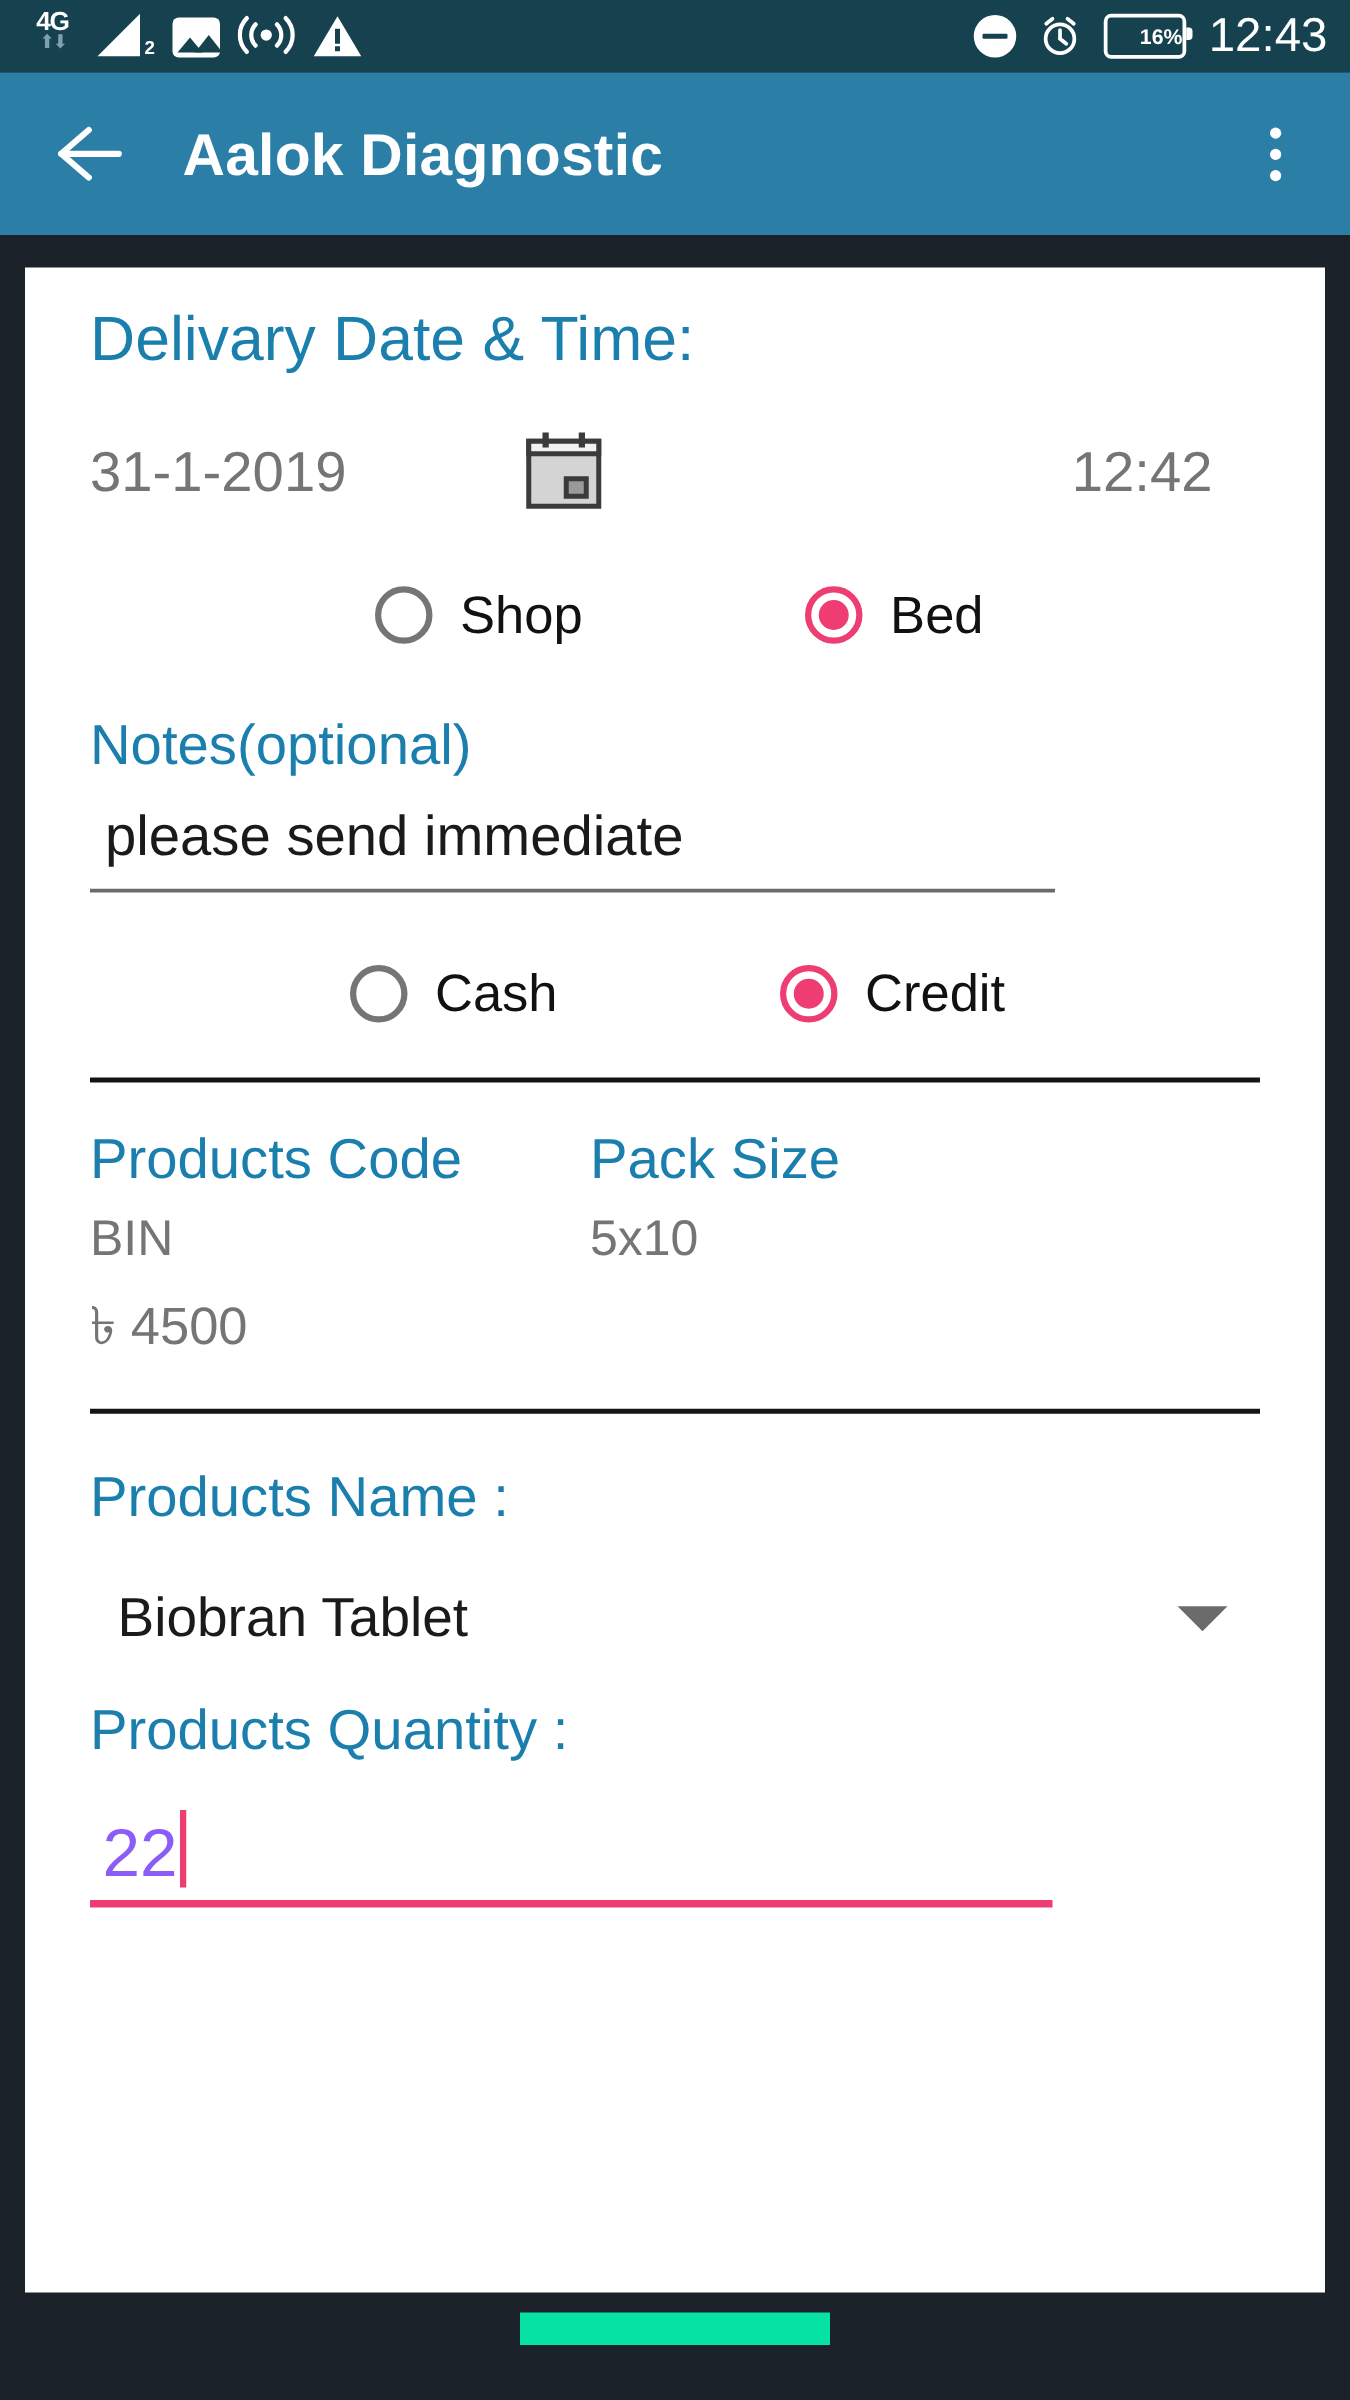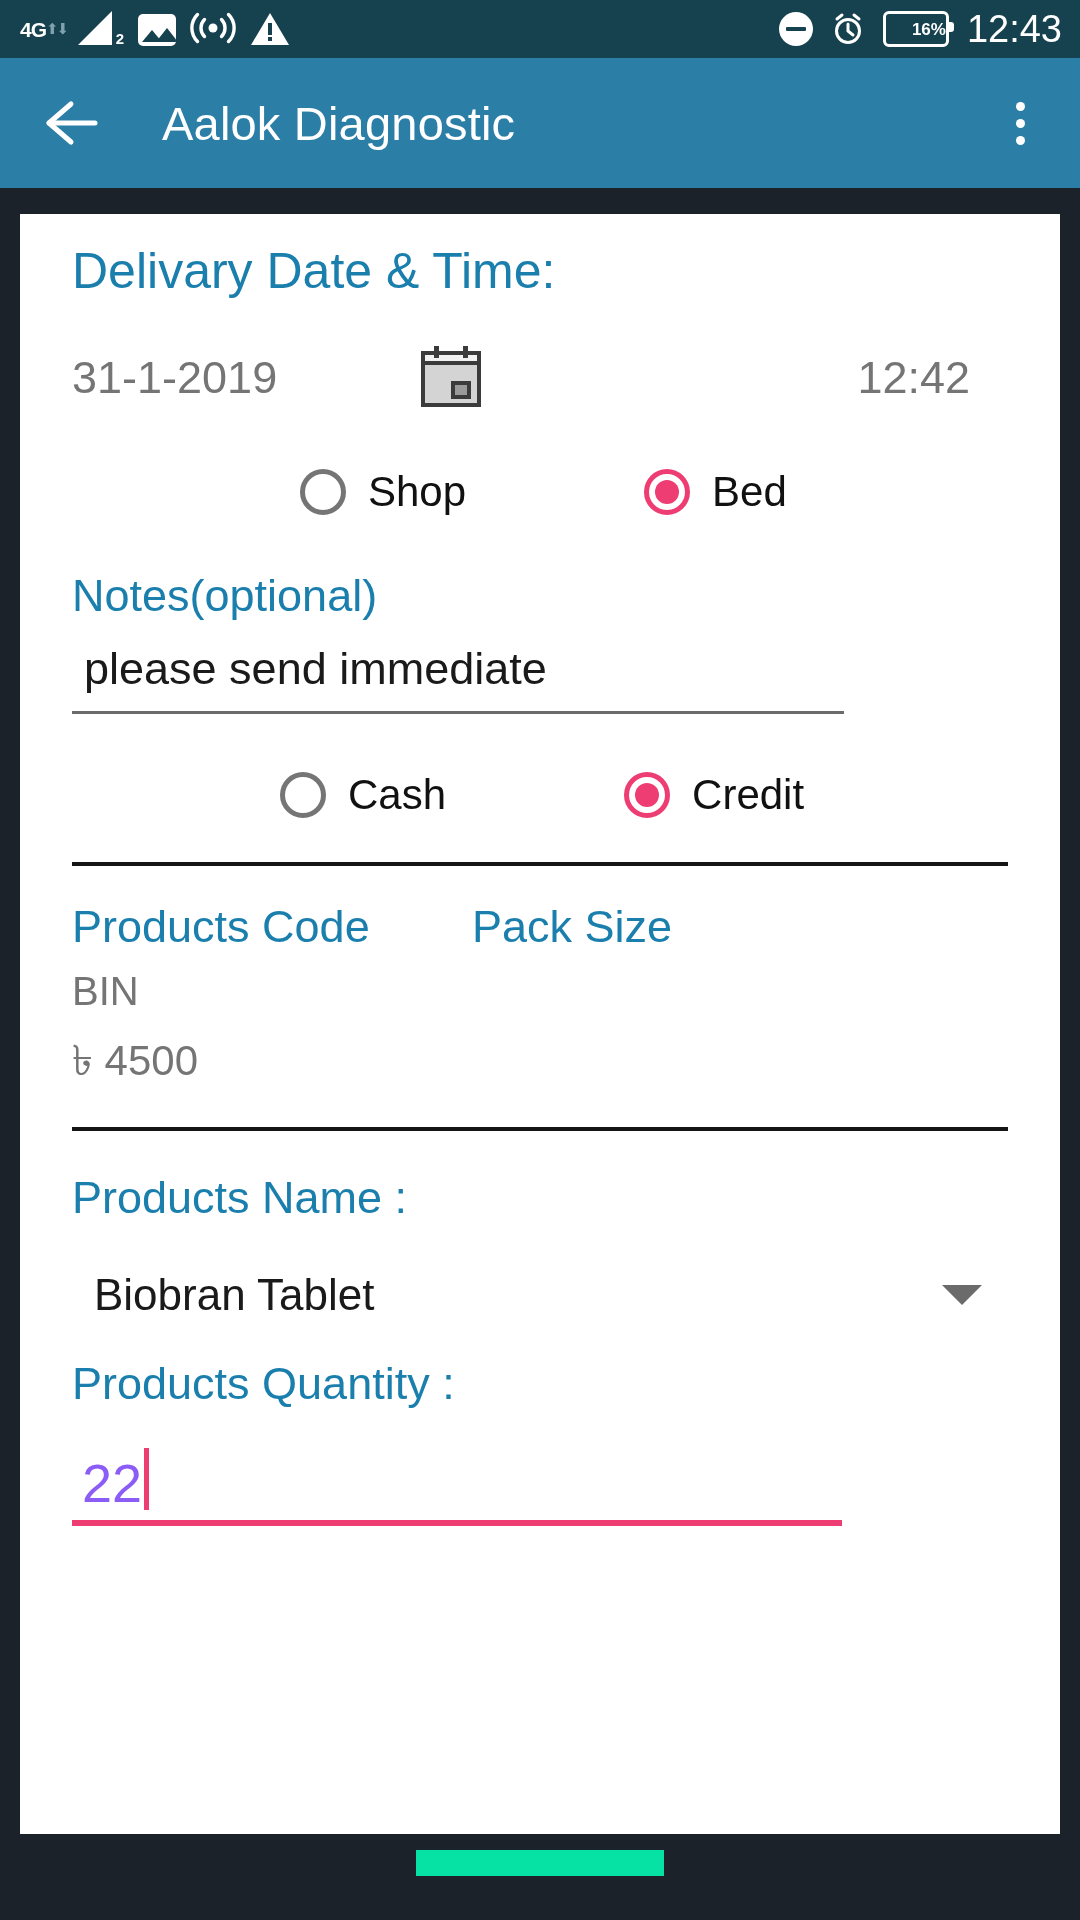--- a/index.html
+++ b/index.html
@@ -34,21 +34,21 @@
   .status-right {
     display: flex;
     align-items: center;
     gap: 18px;
   }
   .ic-4g {
     position: relative;
     width: 44px;
     height: 44px;
     display: flex;
-    flex-direction: row;
+    flex-direction: column;
     align-items: center;
     justify-content: flex-start;
     line-height: 1;
   }
   .ic-4g .g-text {
     font-size: 21px;
     font-weight: bold;
     letter-spacing: -1px;
     color: #ffffff;
   }
@@ -190,23 +190,23 @@
   .back-btn {
     width: 72px;
     height: 72px;
     display: flex;
     align-items: center;
     justify-content: center;
     flex: 0 0 auto;
   }
   .app-title {
     font-size: 47px;
-    font-weight: normal;
+    font-weight: bold;
     color: #ffffff;
-    margin-left: 56px;
+    margin-left: 40px;
     flex: 1 1 auto;
     letter-spacing: 0.2px;
   }
   .overflow-btn {
     width: 60px;
     height: 80px;
     display: flex;
     flex-direction: column;
     align-items: center;
     justify-content: center;
@@ -548,20 +548,21 @@
 
     <div class="divider-strong"></div>
 
     <div class="grid-row">
       <div class="col-a">
         <div class="section-label">Products Code</div>
         <div class="cell-value">BIN</div>
       </div>
       <div class="col-b">
         <div class="section-label">Pack Size</div>
+        <div class="cell-value">5x10</div>
       </div>
     </div>
 
     <div class="value-text price-value">৳ 4500</div>
 
     <div class="divider-strong-2"></div>
 
     <div class="section-label dd-label">Products Name :</div>
     <div class="dropdown">
       <span class="dd-value">Biobran Tablet</span>

